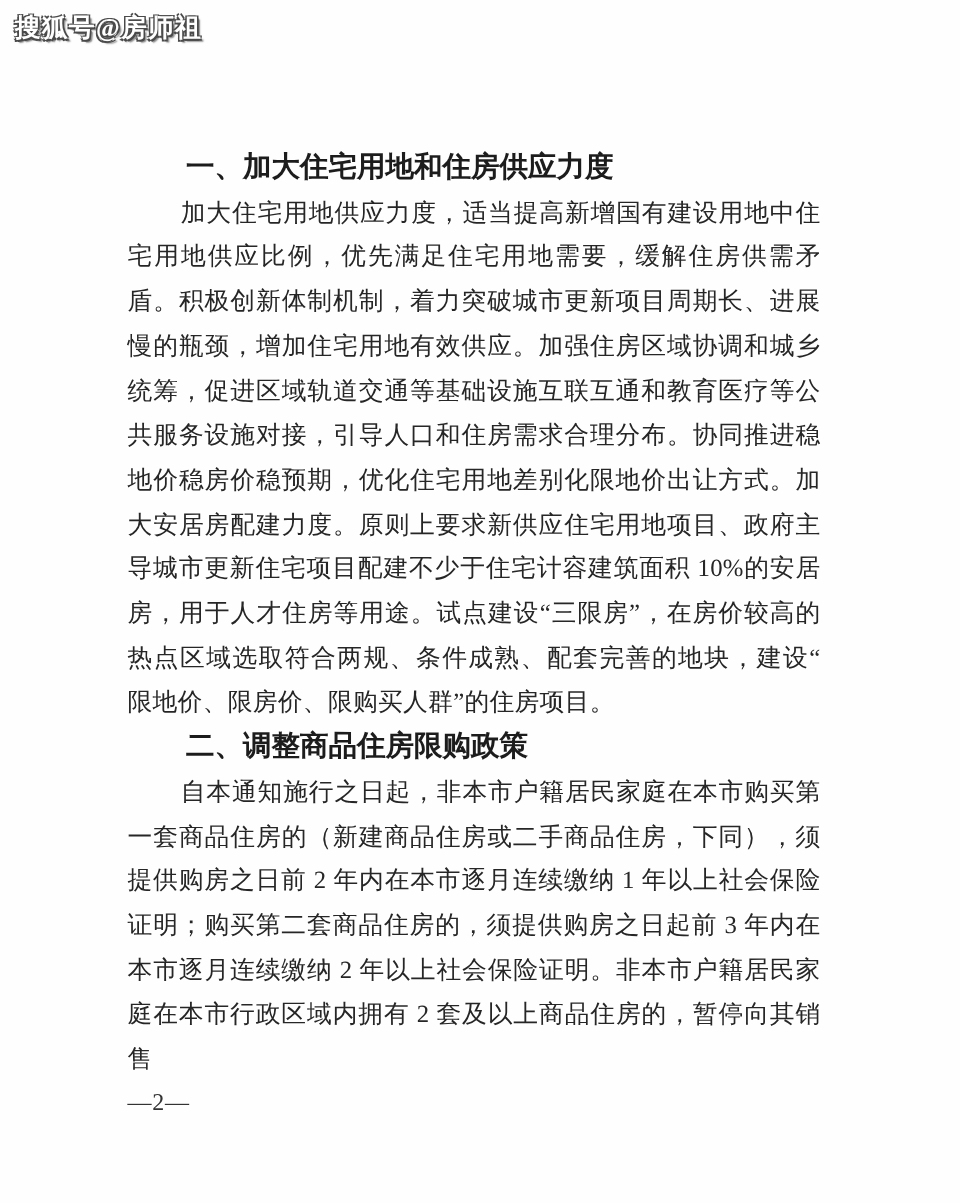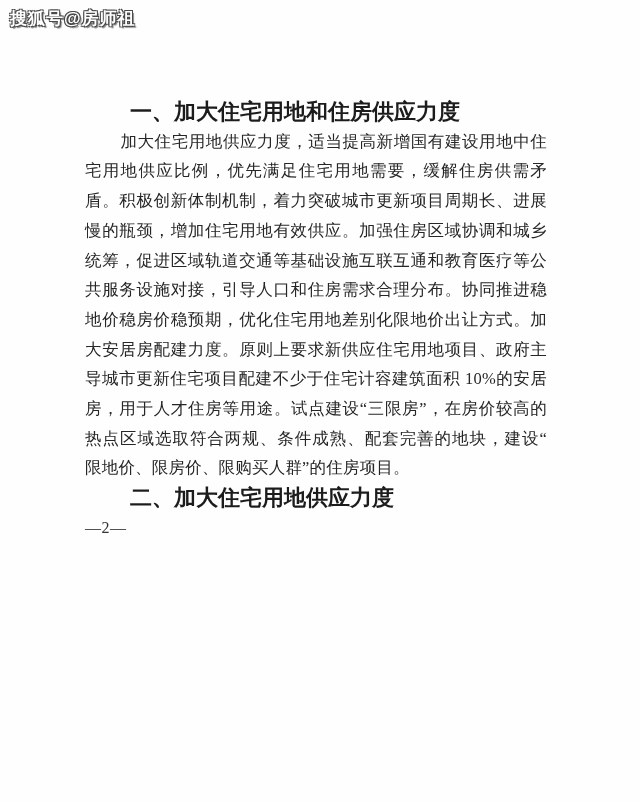--- a/index.html
+++ b/index.html
@@ -12,21 +12,21 @@
     width: 640px;
     height: 802px;
     background: #fefefe;
     overflow: hidden;
     font-family: "Liberation Serif", "DejaVu Serif", serif;
   }
   .watermark {
     position: absolute;
     top: 7px;
     left: 10px;
-    font-family: Liberation Sans, sans-serif;
+    font-family: Liberation Serif, serif;
     font-weight: bold;
     font-size: 17px;
     letter-spacing: 1px;
     color: #ffffff;
     text-shadow:
       -1px -1px 0 #4a4a4a,
        1px -1px 0 #4a4a4a,
       -1px  1px 0 #4a4a4a,
        1px  1px 0 #4a4a4a,
        2px  2px 1px rgba(40,40,40,0.55);
@@ -50,21 +50,21 @@
   .body-para {
     text-indent: 2.15em;
     letter-spacing: 0.2px;
   }
   .body-para.no-indent {
     text-indent: 0;
   }
   .heading {
     font-family: "Liberation Sans", "DejaVu Sans", sans-serif;
     font-weight: bold;
-    font-size: 22px;
+    font-size: 19px;
     text-indent: 2.05em;
     color: #1c1c1c;
     text-align: left;
   }
   .page-number {
     font-size: 16px;
     color: #333333;
     letter-spacing: 0.5px;
     text-align: left;
   }
@@ -76,20 +76,21 @@
 
   <div class="watermark">搜狐号@房师祖</div>
 
   <div class="content">
 
 
     <p class="heading">一、加大住宅用地和住房供应力度</p>
 
     <p class="body-para">加大住宅用地供应力度，适当提高新增国有建设用地中住宅用地供应比例，优先满足住宅用地需要，缓解住房供需矛盾。积极创新体制机制，着力突破城市更新项目周期长、进展慢的瓶颈，增加住宅用地有效供应。加强住房区域协调和城乡统筹，促进区域轨道交通等基础设施互联互通和教育医疗等公共服务设施对接，引导人口和住房需求合理分布。协同推进稳地价稳房价稳预期，优化住宅用地差别化限地价出让方式。加大安居房配建力度。原则上要求新供应住宅用地项目、政府主导城市更新住宅项目配建不少于住宅计容建筑面积 10%的安居房，用于人才住房等用途。试点建设“三限房”，在房价较高的热点区域选取符合两规、条件成熟、配套完善的地块，建设“ 限地价、限房价、限购买人群”的住房项目。</p>
 
-    <p class="heading">二、加大住宅用地供应力度</p>
+    <p class="heading">二、调整商品住房限购政策</p>
 
+    <p class="body-para">自本通知施行之日起，非本市户籍居民家庭在本市购买第一套商品住房的（新建商品住房或二手商品住房，下同），须提供购房之日前 2 年内在本市逐月连续缴纳 1 年以上社会保险证明；购买第二套商品住房的，须提供购房之日起前 3 年内在本市逐月连续缴纳 2 年以上社会保险证明。非本市户籍居民家庭在本市行政区域内拥有 2 套及以上商品住房的，暂停向其销售</p>
 
     <p class="page-number">—2—</p>
 
   </div>
 
 </div>
 
 </body></html>

